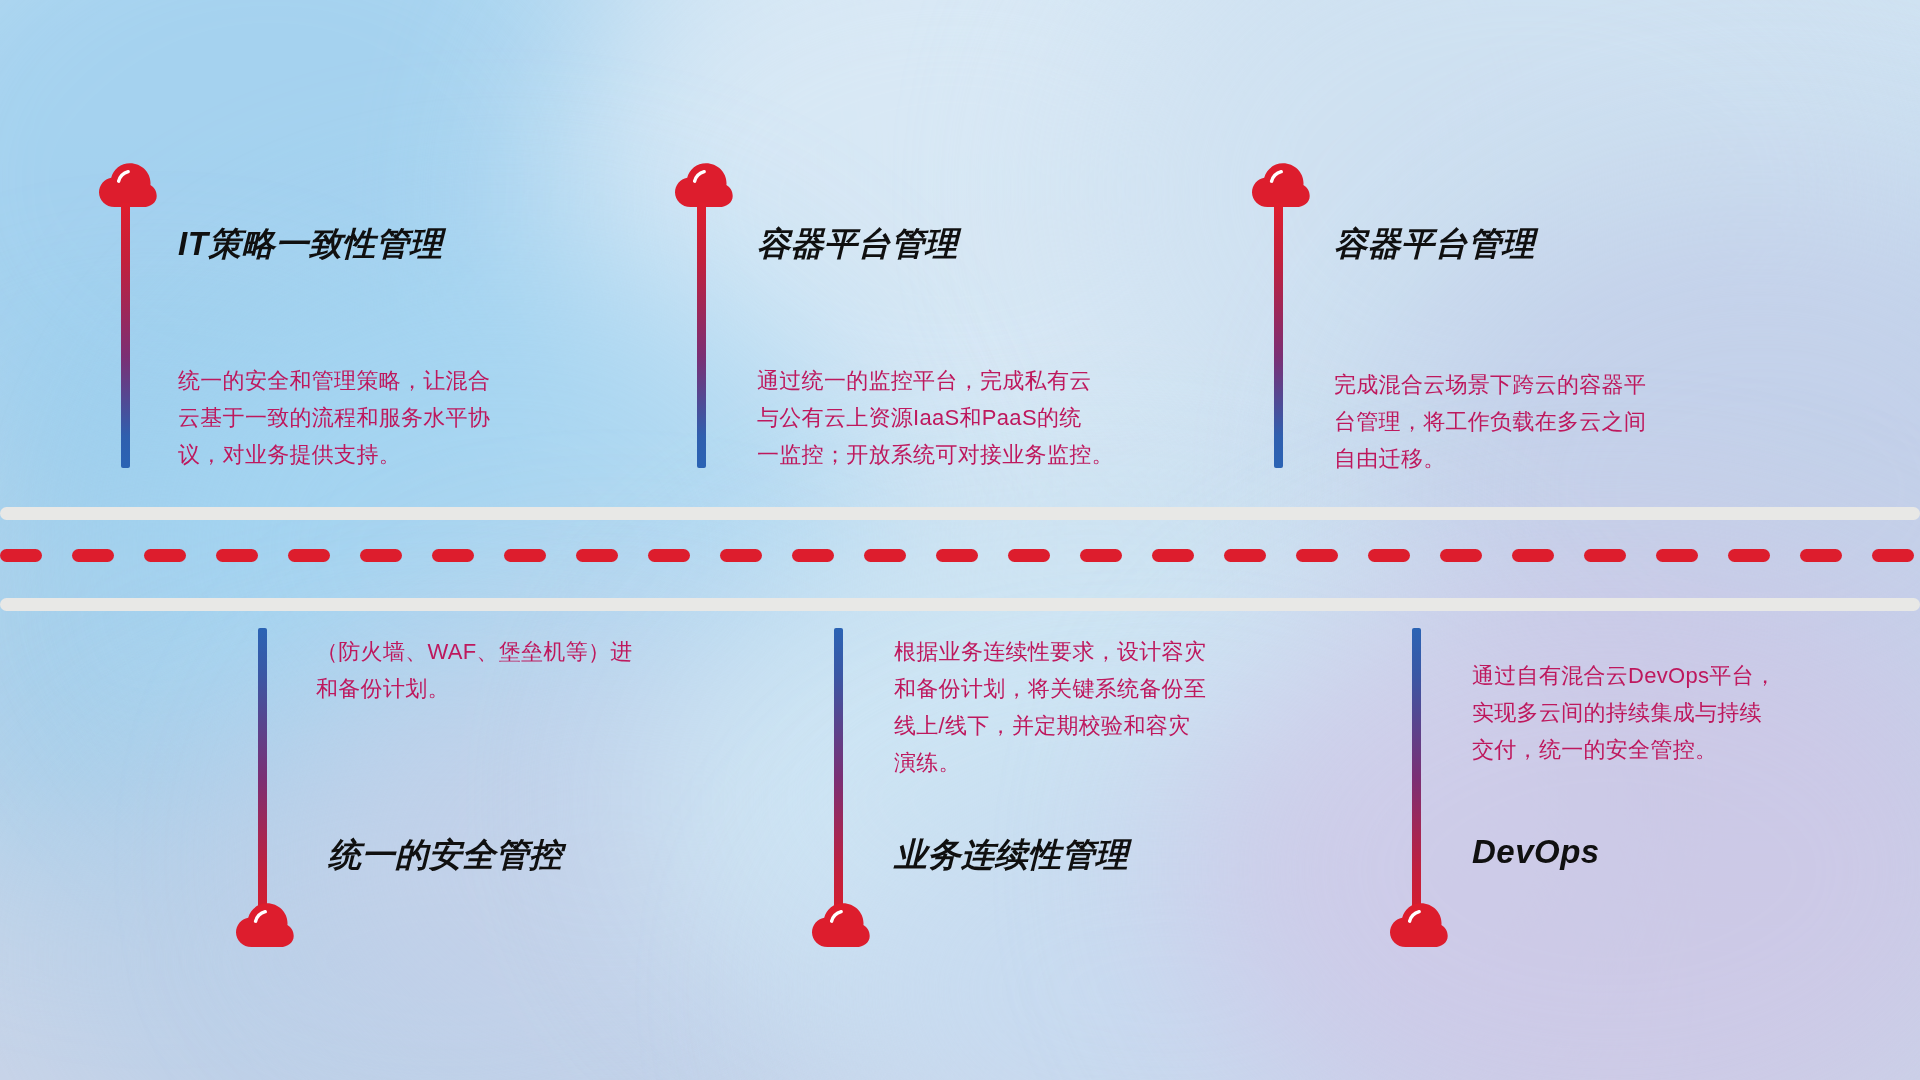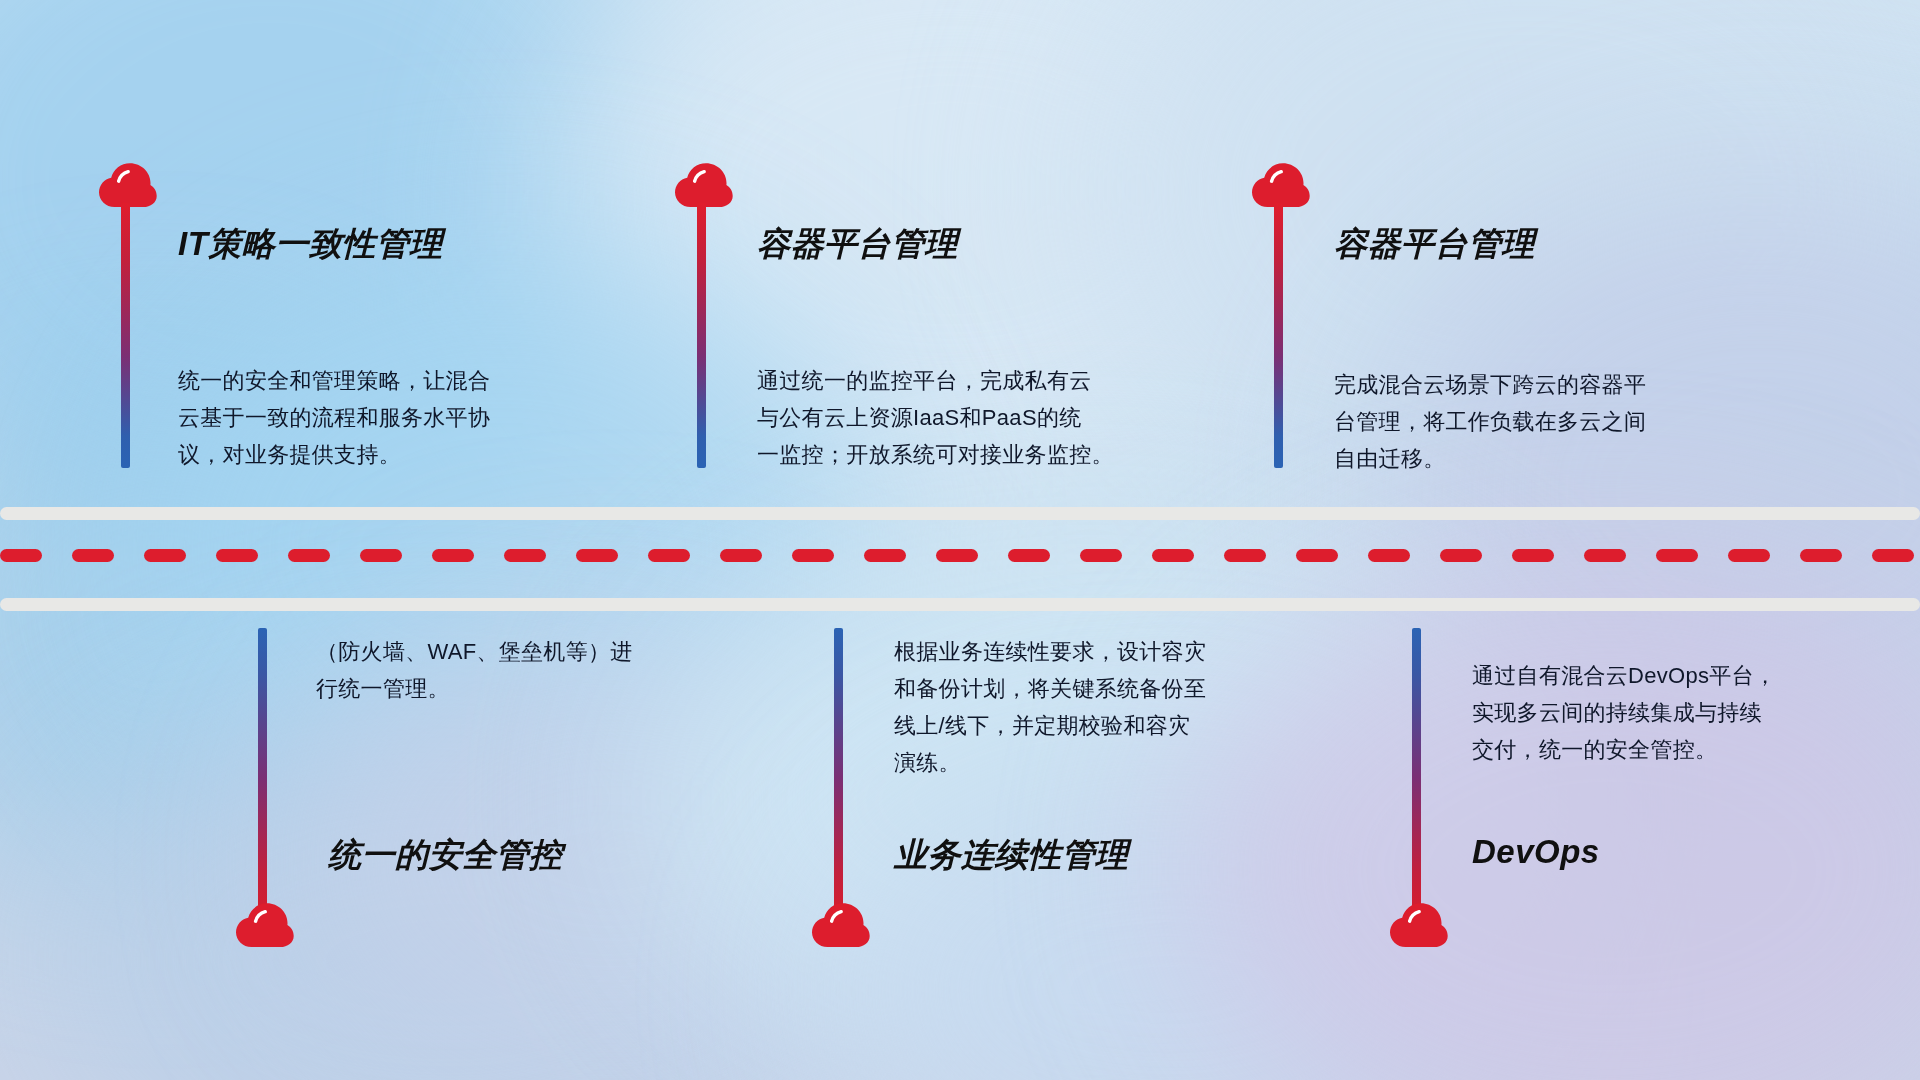--- a/index.html
+++ b/index.html
@@ -46,21 +46,21 @@
   .stem-up{background:linear-gradient(180deg,#2b63b4 0%,#3a57a4 16%,#7b2f74 52%,#c2203c 84%,#d81d2c 100%);}
 
   
   .heading{
     position:absolute;
     font-size:33px;font-weight:700;color:#101010;
     letter-spacing:.5px;white-space:nowrap;font-style:italic;
   }
   .body-text{
     position:absolute;
-    font-size:22px;line-height:37px;color:#0f172a;
+    font-size:22px;line-height:37px;color:#be185d;
     letter-spacing:.3px;
   }
   .body-text .ln{display:block;white-space:nowrap;}
 </style>
 </head>
 <body>
 
 <div id="stage">
 
   <div class="bg-base"></div>
@@ -160,21 +160,21 @@
   <div class="pin" style="left:231px;top:900px;">
     <div class="cloud">
       <svg viewBox="0 0 64 48" aria-hidden="true">
         <path d="M20.5 47C11.9 47 5 40.4 5 32.2c0-7.1 5.2-13.1 12.2-14.5C19.3 9.4 26.9 3.3 36 3.3c11.3 0 20.5 8.9 20.5 19.8 0 .6 0 1.3-.1 1.9 3.9 2.3 6.3 6.4 6.3 10.9C62.7 42.6 56.5 47 49.3 47H20.5z" fill="#dd1d2d"></path>
         <path d="M24.6 21.2c1.3-4.6 4.9-8.2 9.6-9.5" stroke="#ffffff" stroke-width="3.4" stroke-linecap="round" fill="none"></path>
       </svg>
     </div>
   </div>
   <div class="body-text" style="left:316px;top:633px;width:430px;">
     <span class="ln">（防火墙、WAF、堡垒机等）进</span>
-    <span class="ln">行统一管理。</span>
+    <span class="ln">和备份计划。</span>
   </div>
   <div class="heading" style="left:316px;top:833px;margin-left:12px;">统一的安全管控</div>
 
   <div class="pin stem stem-up" style="left:834px;top:628px;height:290px;"></div>
   <div class="pin" style="left:807px;top:900px;">
     <div class="cloud">
       <svg viewBox="0 0 64 48" aria-hidden="true">
         <path d="M20.5 47C11.9 47 5 40.4 5 32.2c0-7.1 5.2-13.1 12.2-14.5C19.3 9.4 26.9 3.3 36 3.3c11.3 0 20.5 8.9 20.5 19.8 0 .6 0 1.3-.1 1.9 3.9 2.3 6.3 6.4 6.3 10.9C62.7 42.6 56.5 47 49.3 47H20.5z" fill="#dd1d2d"></path>
         <path d="M24.6 21.2c1.3-4.6 4.9-8.2 9.6-9.5" stroke="#ffffff" stroke-width="3.4" stroke-linecap="round" fill="none"></path>
       </svg>

